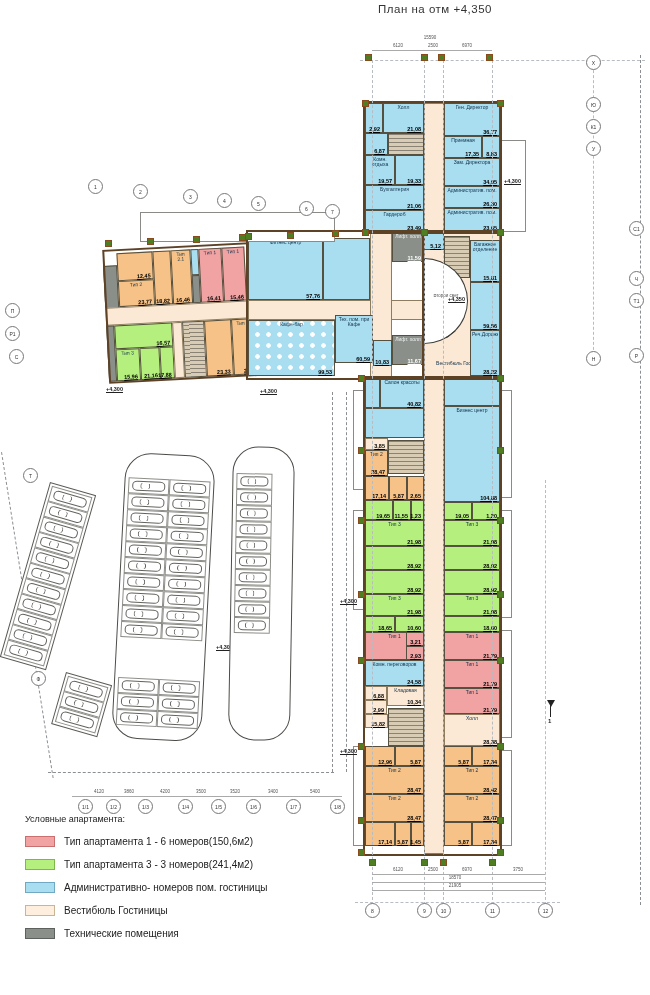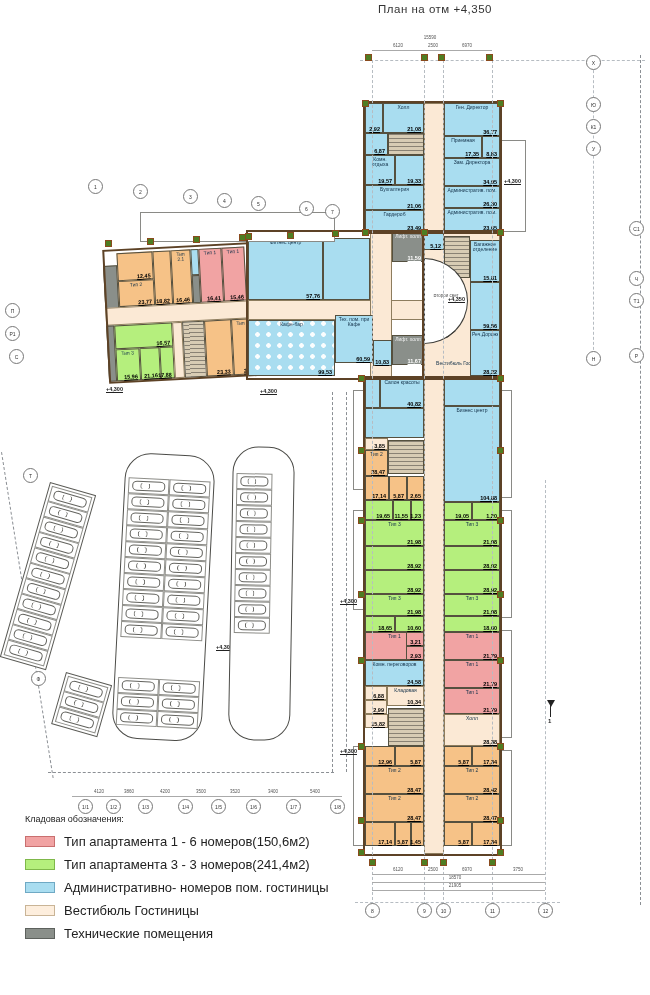--- a/index.html
+++ b/index.html
@@ -44,21 +44,21 @@
   .strip{border:1px solid #5a5a55;background:#fff;}
   .stall{position:absolute;box-sizing:border-box;border:1px solid #8d8d88;}
   .car{position:absolute;left:3px;right:3px;top:2px;bottom:2px;border:1px solid #63635e;border-radius:5px/4px;}
   .car::before{content:"";position:absolute;left:24%;top:1px;bottom:1px;width:26%;
                border-left:1px solid #63635e;border-right:1px solid #63635e;border-radius:3px;}
   
   .legend{position:absolute;left:25px;top:814px;}
   .lg-h{font-size:9px;color:#222;margin-bottom:6px;}
   .lg-row{display:flex;align-items:center;height:23px;}
   .sw{width:30px;height:11px;border:1px solid #999;margin-right:9px;flex:none;box-sizing:border-box;}
-  .lg-t{font-size:13px;color:#222;text-align:center;}
+  .lg-t{font-size:10px;color:#222;text-align:center;}
 </style>
 </head>
 <body>
 
 <div class="sheet">
   <div class="title">План на отм +4,350</div>
   <div id="plan" style="position:absolute;left:0;top:0;width:650px;height:995px;">
       <div class="grp" style="left: 102px; top: 242px; width: 152px; height: 136px; transform: rotate(-3deg); transform-origin: right top;">
         <div class="room tc" style="left: 0px; top: 16px; width: 14px; height: 44px;"></div>
         <div class="room t2" style="left: 14px; top: 4px; width: 36px; height: 28px;">
@@ -662,21 +662,21 @@
         </div>
         <div class="stall" style="left: 3px; top: 154px; width: 36px; height: 16px;">
           <div class="car"></div>
         </div>
         <div class="stall" style="left: 3px; top: 170px; width: 36px; height: 16px;">
           <div class="car"></div>
         </div>
       </div>
     </div>
   <div class="legend">
-    <div class="lg-h">Кладовая обозначения:</div>
+    <div class="lg-h">Условные апартамента:</div>
     <div id="legend-items">
         <div class="lg-row">
           <span class="sw" style="background: rgb(241, 163, 163); border-color: rgb(201, 111, 111);"></span>
           <span class="lg-t">Тип апартамента 1  -  6 номеров(150,6м2)</span>
         </div>
         <div class="lg-row">
           <span class="sw" style="background: rgb(181, 239, 125); border-color: rgb(127, 184, 74);"></span>
           <span class="lg-t">Тип апартамента 3 -   3 номеров(241,4м2)</span>
         </div>
         <div class="lg-row">

